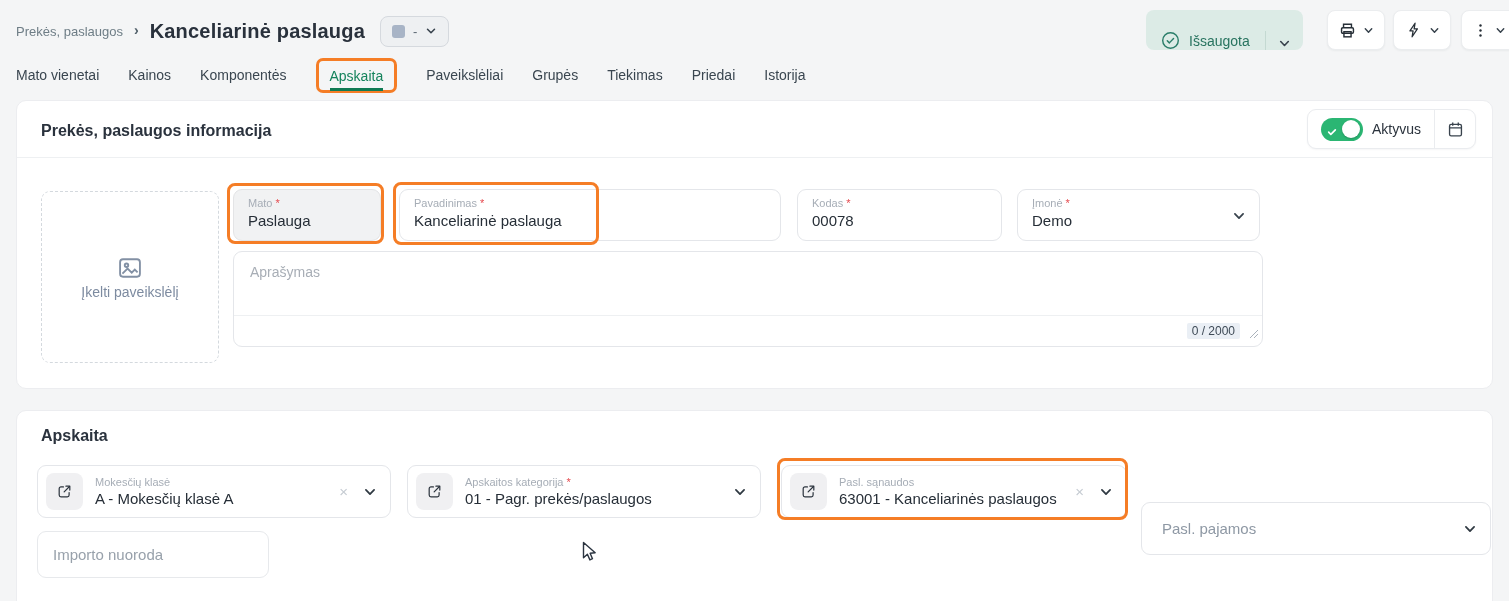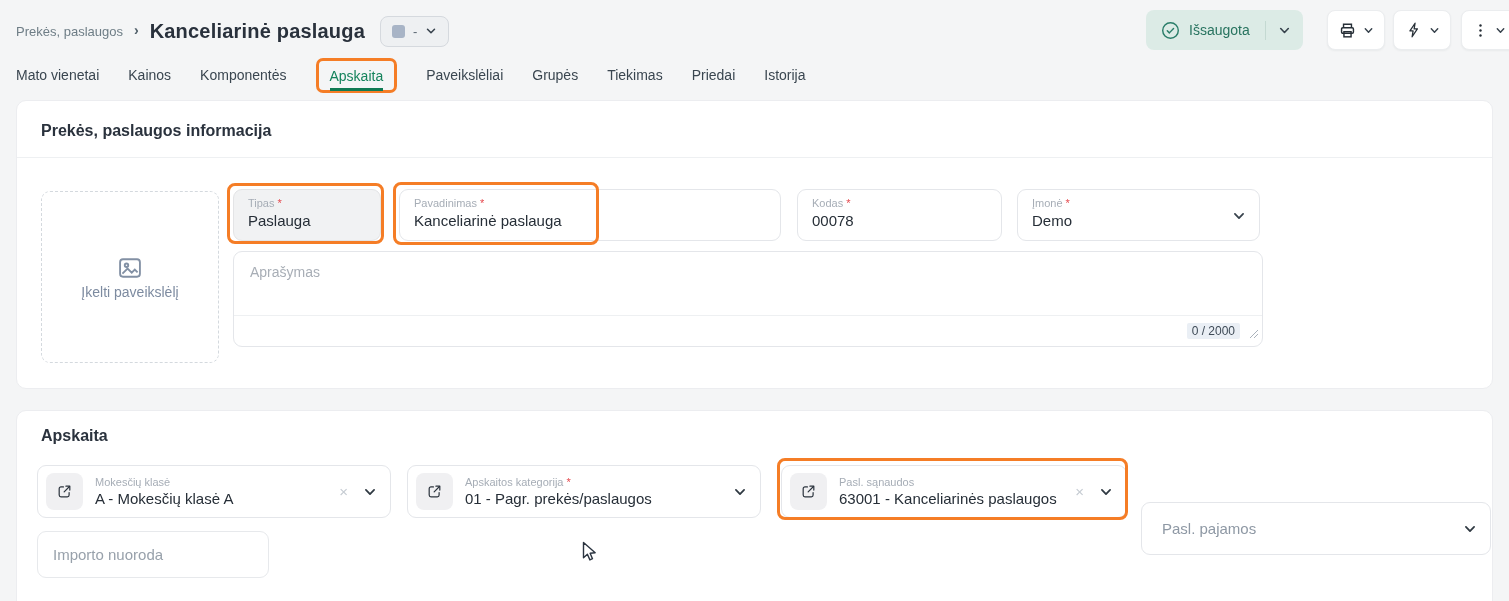--- a/index.html
+++ b/index.html
@@ -11,21 +11,21 @@
   .breadcrumb-row { position:absolute; left:16px; top:13px; height:36px; display:flex; align-items:center; gap:11px;text-align:center; }
   .crumb-parent { font-size:13px; color:#6e7d86; }
   .crumb-sep { font-size:14px; color:#51606a; font-weight:bold; transform:translateY(-1px); }
   .page-title { font-size:20px; font-weight:700; color:#29313c; letter-spacing:.2px; }
   .status-select { height:31px; margin-left:4px; padding:0 11px; display:flex; align-items:center; gap:8px;
     background:#eef0f2; border:1px solid #d5d9de; border-radius:8px; cursor:pointer; }
   .swatch { width:13px; height:13px; border-radius:3px; background:#a8b4c6; }
   .status-dash { font-size:13px; color:#5a6672; }
   .chev { flex:none; display:inline-flex; color:#37424c; }
 
-  .btn-saved { position:absolute; left:1146px; top:10px; height:40px; display:flex; align-items:center;
+  .btn-saved { position:absolute; left:1146px; top:10px; height:40px; display:flex; align-items:flex-end;
     background:#dcebe6; border-radius:8px; color:#27735f; cursor:pointer; }
   .saved-main { display:flex; align-items:center; gap:9px; padding:0 15px; font-size:14px; border-right:1px solid #c4d9d2; }
   .saved-caret { width:37px; display:flex; align-items:center; justify-content:center; color:#27735f; }
   .btn-icon { position:absolute; top:10px; height:40px; background:#fff; border:1px solid #ebedef; border-radius:8px;
     display:flex; align-items:center; justify-content:center; gap:6px; color:#272f37;
     box-shadow:0 1px 2px rgba(25,35,45,.05); cursor:pointer; }
   .btn-print { left:1327px; width:58px; }
   .btn-flash { left:1393px; width:58px; }
   .btn-kebab { left:1461px; width:56px; }
 
@@ -208,37 +208,58 @@
     <span class="tab">Paveikslėliai</span>
     <span class="tab">Grupės</span>
     <span class="tab">Tiekimas</span>
     <span class="tab">Priedai</span>
     <span class="tab">Istorija</span>
   </div>
 
   <section class="card card-info">
     <div class="card-title">Prekės, paslaugos informacija</div>
 
+    <div class="toggle-box">
+      <span class="toggle-seg">
+        <span class="switch">
+          <span class="tick">
+            <svg width="10" height="10" viewBox="0 0 12 12">
+                <path d="M2 6.2l2.6 2.6L10 3.4" fill="none" stroke="#fff" stroke-width="2" stroke-linecap="round" stroke-linejoin="round"></path>
+              </svg>
+          </span>
+          <span class="knob"></span>
+        </span>
+        <span class="toggle-label">Aktyvus</span>
+      </span>
+      <span class="cal-seg">
+        <span style="display:inline-flex;">
+          <svg width="19" height="19" viewBox="0 0 24 24" fill="none" stroke="currentColor" stroke-width="1.7">
+              <rect x="4.5" y="5.5" width="15" height="14.5" rx="2"></rect>
+              <path d="M8.5 3.2v4M15.5 3.2v4M4.5 10h15"></path>
+            </svg>
+        </span>
+      </span>
+    </div>
 
     <div class="card-header-divider"></div>
 
     <div class="upload">
       <span style="display:inline-flex;">
         <svg width="28" height="28" viewBox="0 0 24 24" fill="none" stroke="#8290a4" stroke-width="1.6">
             <rect x="3.5" y="4.5" width="17" height="15" rx="2.5"></rect>
             <circle cx="9" cy="9.6" r="1.5"></circle>
             <path d="M5.5 16.8l4.4-4.4 3.6 3.6 2.6-2.6 2.4 2.4"></path>
           </svg>
       </span>
       <span class="upload-label">Įkelti paveikslėlį</span>
     </div>
 
     <div class="field field-tipas">
       <span class="field-label">
-        <span>Tipas</span>
+        <span>Mato</span>
           <span class="req">*</span>
       </span>
       <div class="field-value">Paslauga</div>
     </div>
 
     <div class="field field-pavadinimas">
       <span class="field-label">
         <span>Pavadinimas</span>
           <span class="req">*</span>
       </span>

